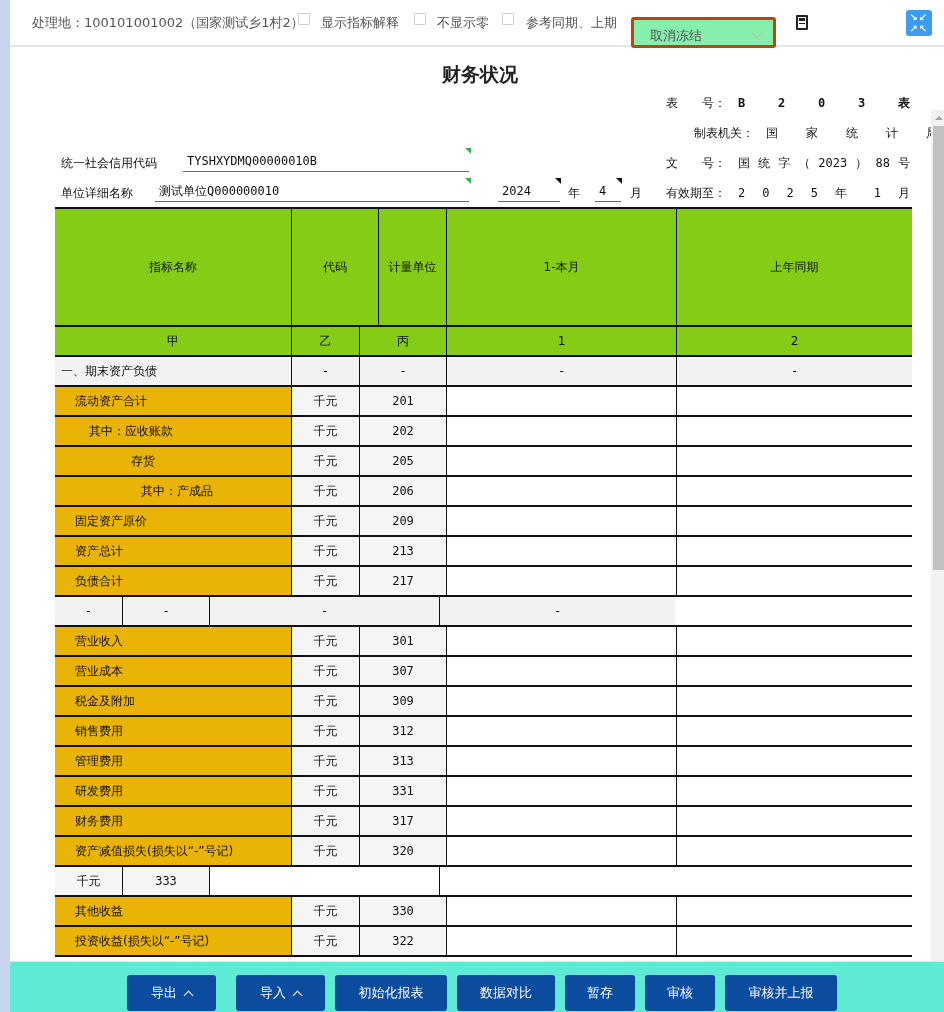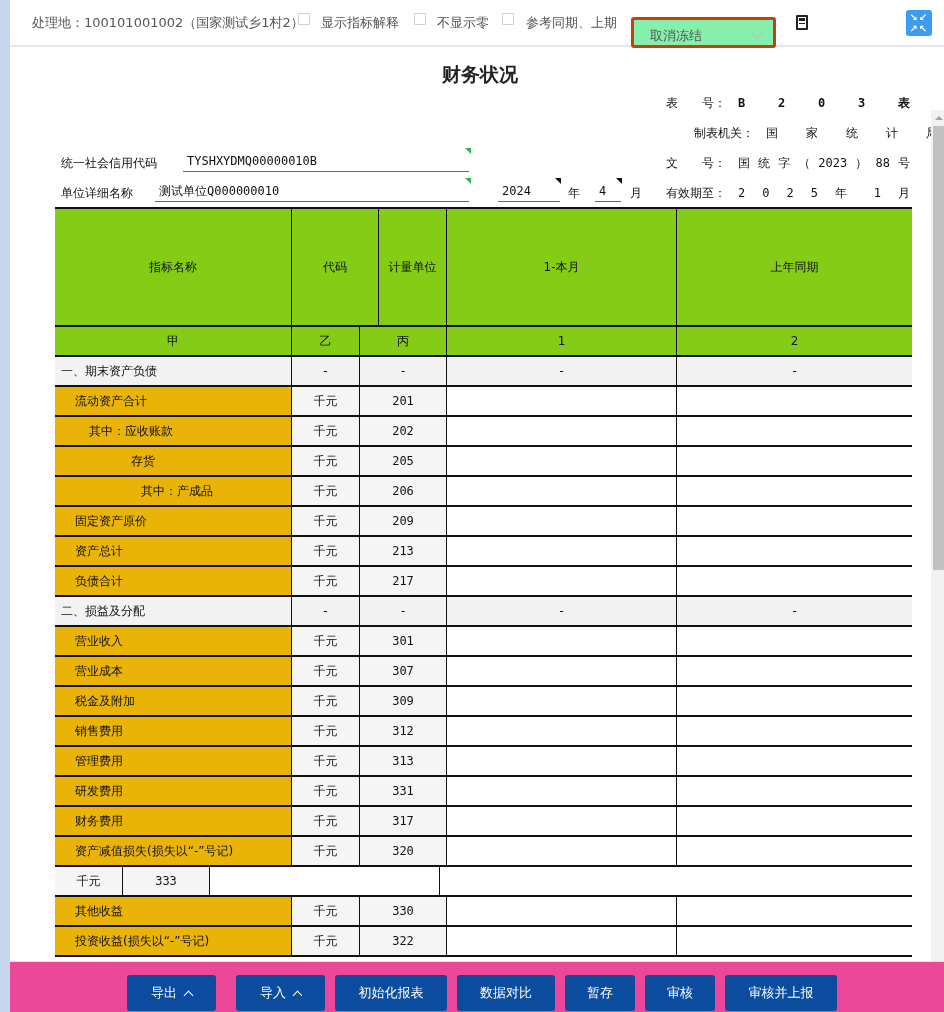--- a/index.html
+++ b/index.html
@@ -45,21 +45,21 @@
   .indent-1 { padding-left: 20px; }
   .indent-2 { padding-left: 34px; }
   .indent-3 { padding-left: 76px; }
   .indent-4 { padding-left: 86px; }
 
   .scrollbar { position: absolute; left: 921px; top: 61px; width: 15px; height: 880px; background: #f1f1f1; }
   .scrollbar .up { position: absolute; left: 4px; top: 6px; width: 0; height: 0; border-left: 4px solid transparent; border-right: 4px solid transparent; border-bottom: 4px solid #a3a3a3; }
   .scrollbar .down { position: absolute; left: 4px; bottom: 6px; width: 0; height: 0; border-left: 4px solid transparent; border-right: 4px solid transparent; border-top: 4px solid #a3a3a3; }
   .scrollbar .thumb { position: absolute; left: 2px; top: 16px; width: 11px; height: 444px; background: #c1c1c1; }
 
-  .bottom { position: absolute; left: 10px; top: 961px; width: 934px; height: 51px; border-top: 1px solid #e3e3e3; background: #ec4899; }
+  .bottom { position: absolute; left: 10px; top: 961px; width: 934px; height: 51px; border-top: 1px solid #e3e3e3; background: #5eead4; }
   .btn { position: absolute; top: 13px; height: 36px; background: #0b4c9e; color: #fff; font-size: 13px; border-radius: 3px; display: flex; align-items: center; justify-content: center; border: none; font-family: "DejaVu Sans", sans-serif; }
   .btn .caret { display: inline-block; margin-left: 8px; width: 7px; height: 7px; border-left: 1.5px solid #fff; border-top: 1.5px solid #fff; transform: rotate(45deg); margin-top: 4px; }
 </style>
 </head>
 <body>
 
 <div class="left-strip"></div>
 
 <div class="topbar">
   <span class="loc">处理地：100101001002（国家测试乡1村2）</span>
@@ -200,23 +200,20 @@
     <div class="cell c-name indent-1">
             <span>负债合计</span>
           </div>
     <div class="cell c-unit">千元</div>
     <div class="cell c-code">217</div>
     <div class="cell c-v1"></div>
     <div class="cell c-v2"></div>
   </div>
 
   <div class="row section">
-    <div class="cell c-name indent-0">
-            <span>二、损益及分配</span>
-          </div>
     <div class="cell c-unit">-</div>
     <div class="cell c-code">-</div>
     <div class="cell c-v1">-</div>
     <div class="cell c-v2">-</div>
   </div>
 
   <div class="row">
     <div class="cell c-name indent-1">
             <span>营业收入</span>
           </div>

